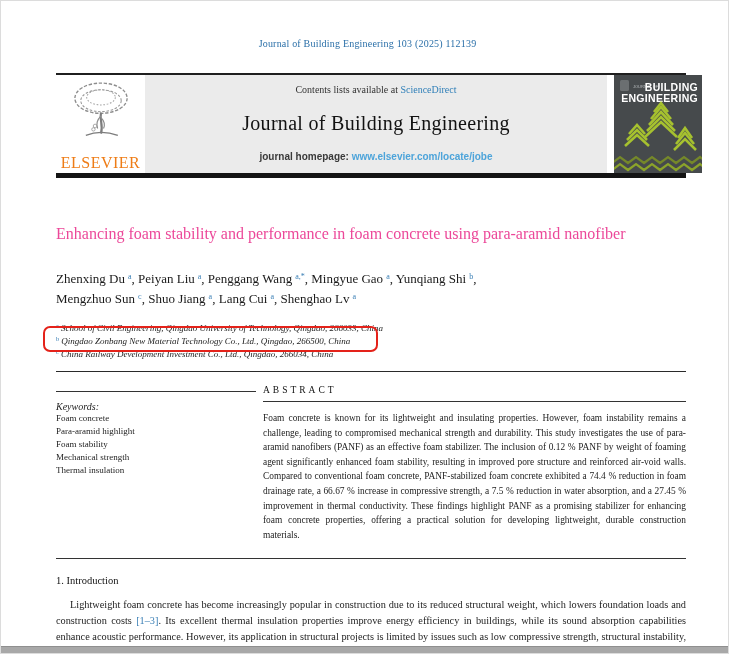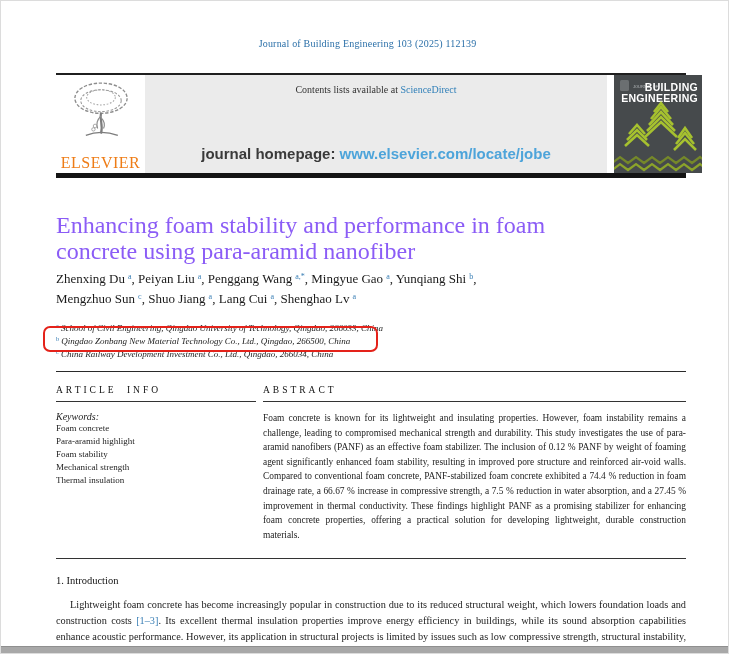--- a/index.html
+++ b/index.html
@@ -25,28 +25,28 @@
     font-family:"Liberation Serif",serif;font-size:16px;color:#ee7c16;
     letter-spacing:.5px;line-height:16px;
   }
   .banner-center{
     flex:1;background:#ebebeb;display:flex;flex-direction:column;
     align-items:center;justify-content:space-between;padding:9px 4px 11px;box-sizing:border-box;
   }
   .contents-line{font-size:10px;color:#333;}
   .link-blue{color:#2f7fb8;}
   .banner-title{font-size:20px;color:#121212;letter-spacing:.3px;}
-  .homepage-line{font-family:"Liberation Sans",sans-serif;font-size:15px;font-weight:600;color:#3a3a3a;}
+  .homepage-line{font-family:"Liberation Sans",sans-serif;font-size:10px;font-weight:600;color:#3a3a3a;}
   .homepage-url{color:#4da4da;font-weight:600;}
   .cover-block{width:72px;margin-left:7px;background:#464a4c;}
   .black-bar{position:absolute;left:55px;top:172px;width:630px;height:5px;background:#141414;}
   
   .article-title{
-    position:absolute;left:55px;top:211px;width:575px;
-    font-size:24px;line-height:26px;color:#8b5cf6;
+    position:absolute;left:55px;top:220px;width:575px;
+    font-size:16px;line-height:26px;color:#ec4899;
   }
   .authors{
     position:absolute;left:55px;top:269px;width:622px;
     font-size:13px;line-height:18px;color:#1a1a1a;
   }
   .sup{color:#3a7fb5;font-size:62%;position:relative;top:-0.45em;margin-left:1px;}
   .affiliations{position:absolute;left:55px;top:321px;width:560px;font-size:9px;line-height:12px;}
   .aff-line{font-style:italic;color:#242424;}
   .aff-sup{color:#3a7fb5;font-size:6.5px;position:relative;top:-0.4em;font-style:normal;margin-right:2px;}
   .red-box{
@@ -96,20 +96,21 @@
           <path d="M22 68 Q40 61 60 68" fill="none" stroke="#7d7d7d" stroke-width="1.6"></path>
           <circle cx="33" cy="57" r="2.2" fill="none" stroke="#9a9a9a" stroke-width="1"></circle>
           <circle cx="31" cy="61" r="2" fill="none" stroke="#9a9a9a" stroke-width="1"></circle>
         </svg>
       </span>
       <span class="elsevier-word">ELSEVIER</span>
     </div>
 
     <div class="banner-center">
       <div class="contents-line"><span>Contents lists available at </span><span class="link-blue">ScienceDirect</span></div>
+      <div class="banner-title">Journal of Building Engineering</div>
       <div class="homepage-line"><span>journal homepage: </span><span class="homepage-url">www.elsevier.com/locate/jobe</span></div>
     </div>
 
     <div class="cover-block">
       <svg width="88" height="98" viewBox="0 0 88 98">
         <rect x="0" y="0" width="88" height="98" fill="#464a4c"></rect>
         <rect x="6" y="5" width="9" height="11" rx="1.5" fill="#6b6f71"></rect>
         <text x="19" y="13" font-family="Liberation Sans, sans-serif" font-size="4" fill="#b9bdbf">JOURNAL OF</text>
         <text x="84" y="16" text-anchor="end" font-family="Liberation Sans, sans-serif" font-weight="bold" font-size="10.5" fill="#ffffff" letter-spacing="0.3">BUILDING</text>
         <text x="84" y="27" text-anchor="end" font-family="Liberation Sans, sans-serif" font-weight="bold" font-size="10.5" fill="#ffffff" letter-spacing="0.3">ENGINEERING</text>
@@ -143,21 +144,20 @@
   <div class="affiliations">
       <div class="aff-line"><span class="aff-sup">a</span><span>School of Civil Engineering, Qingdao University of Technology, Qingdao, 266033, China</span></div>
       <div class="aff-line"><span class="aff-sup">b</span><span>Qingdao Zonbang New Material Technology Co., Ltd., Qingdao, 266500, China</span></div>
       <div class="aff-line"><span class="aff-sup">c</span><span>China Railway Development Investment Co., Ltd., Qingdao, 266034, China</span></div>
     </div>
   <div class="red-box"></div>
 
   <div class="rule-top"></div>
 
   <div class="info-col">
-    <div class="sec-heading">ARTICLE INFO</div>
     <div class="sec-rule"></div>
     <div class="keywords-label">Keywords:</div>
     <div>
         <div class="keyword-item">Foam concrete</div>
         <div class="keyword-item">Para-aramid highlight</div>
         <div class="keyword-item">Foam stability</div>
         <div class="keyword-item">Mechanical strength</div>
         <div class="keyword-item">Thermal insulation</div>
       </div>
   </div>

